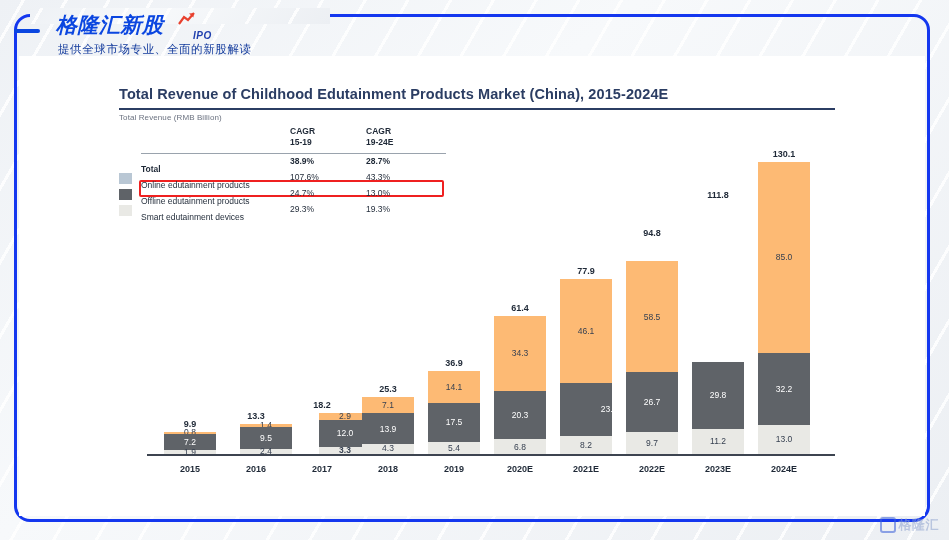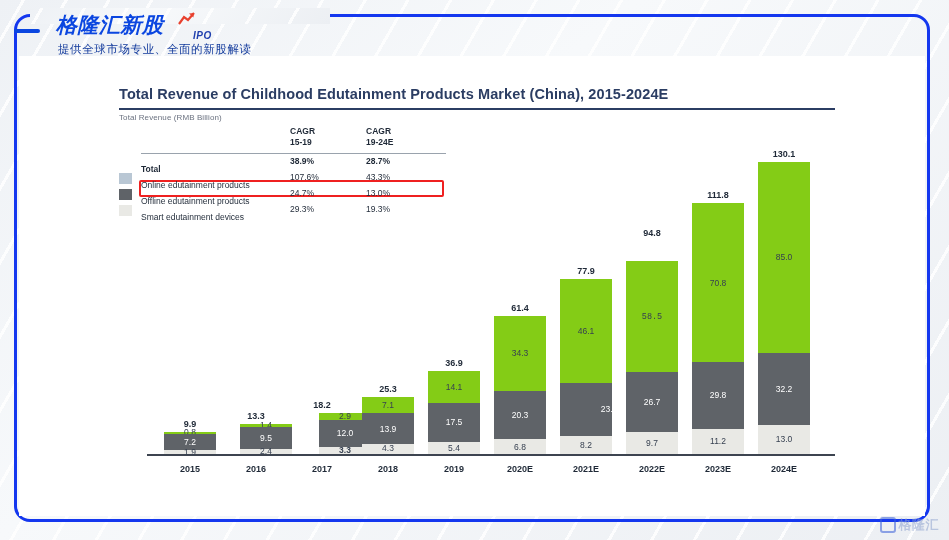--- a/index.html
+++ b/index.html
@@ -254,21 +254,21 @@
   }
   .seg {
     position: relative;
     box-sizing: border-box;
     display: flex;
     align-items: center;
     justify-content: center;
     font-size: 8.5px;
     overflow: visible;
   }
-  .seg-online  { background: #84cc16; color: #374151; }
+  .seg-online  { background: #fdba74; color: #374151; }
   .seg-offline { background: #5f6368; color: #ffffff; }
   .seg-smart   { background: #e9e9e5; color: #374151; }
   .bar-total {
     position: absolute;
     left: 0;
     width: 52px;
     text-align: center;
     font-size: 9px;
     font-weight: bold;
     color: #1f2937;
@@ -461,36 +461,33 @@
           <div class="seg seg-offline" style="height: 52.9685px; padding-left: 46px;">
             <span>23.6</span>
           </div>
           <div class="seg seg-smart" style="height: 18.4043px;">
             <span>8.2</span>
           </div>
         </div>
         <div class="bar-total" style="left: 441px; bottom: 201.841px;">77.9</div>
         <div class="x-lab" style="left: 441px;">2021E</div>
         <div class="bar-col" style="left: 507px; height: 212.772px;">
-          <div class="seg seg-online" style="height: 111px; font-family: Liberation Mono, monospace;">
+          <div class="seg seg-online" style="height: 111px;">
             <span>58.5</span>
           </div>
           <div class="seg seg-offline" style="height: 59.9262px;">
             <span>26.7</span>
           </div>
           <div class="seg seg-smart" style="height: 21.7709px;">
             <span>9.7</span>
           </div>
         </div>
         <div class="bar-total" style="left: 507px; bottom: 239.772px;">94.8</div>
         <div class="x-lab" style="left: 507px;">2022E</div>
         <div class="bar-col" style="left: 573px; height: 250.927px;">
-          <div class="seg seg-online" style="height: 158.905px;">
-            <span>70.8</span>
-          </div>
           <div class="seg seg-offline" style="height: 66.8839px;">
             <span>29.8</span>
           </div>
           <div class="seg seg-smart" style="height: 25.1376px;">
             <span>11.2</span>
           </div>
         </div>
         <div class="bar-total" style="left: 573px; bottom: 277.927px;">111.8</div>
         <div class="x-lab" style="left: 573px;">2023E</div>
         <div class="bar-col" style="left: 639px; height: 292px;">

